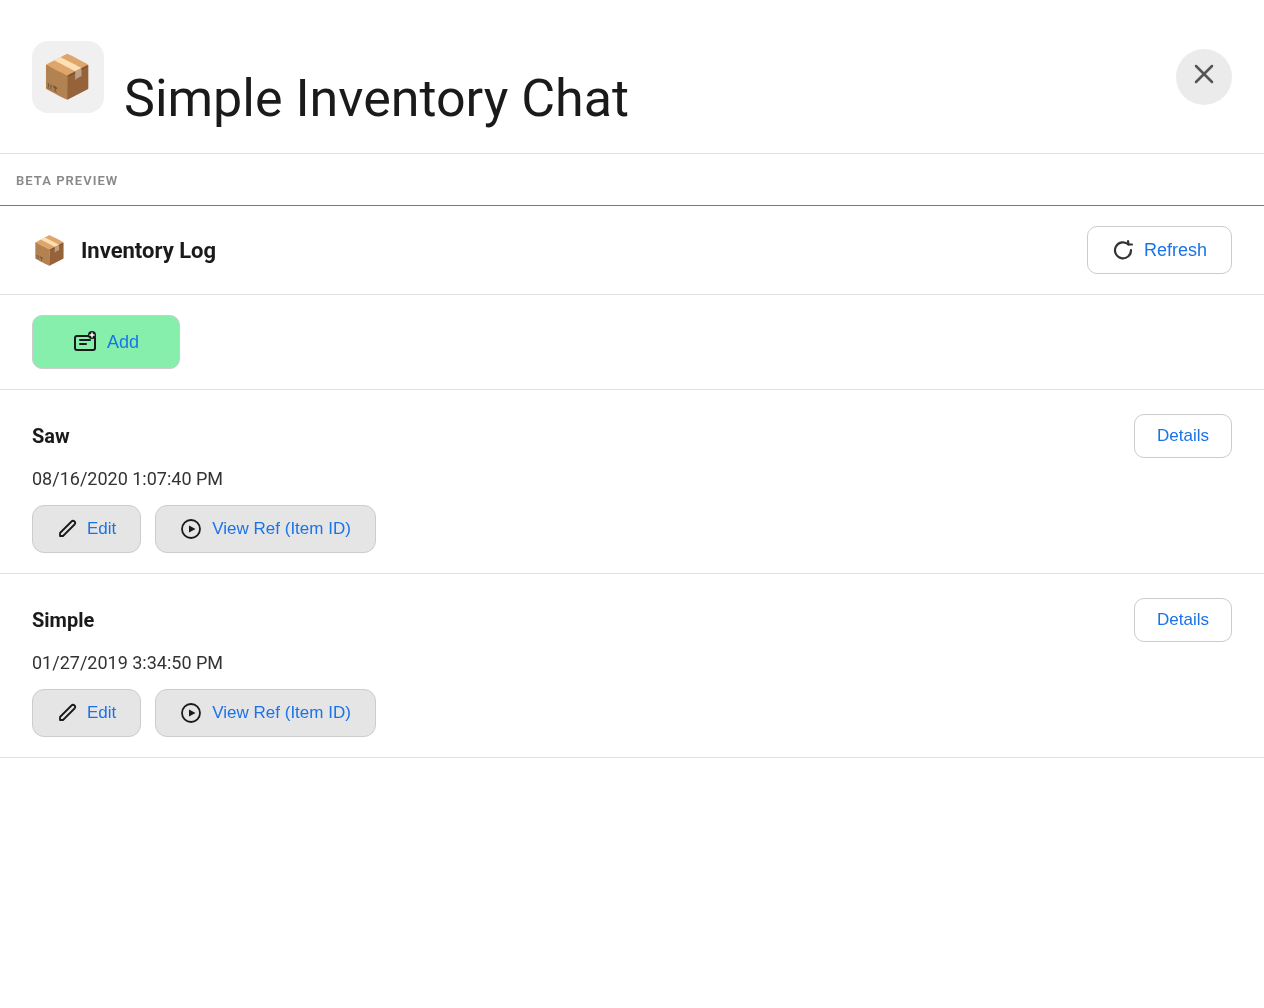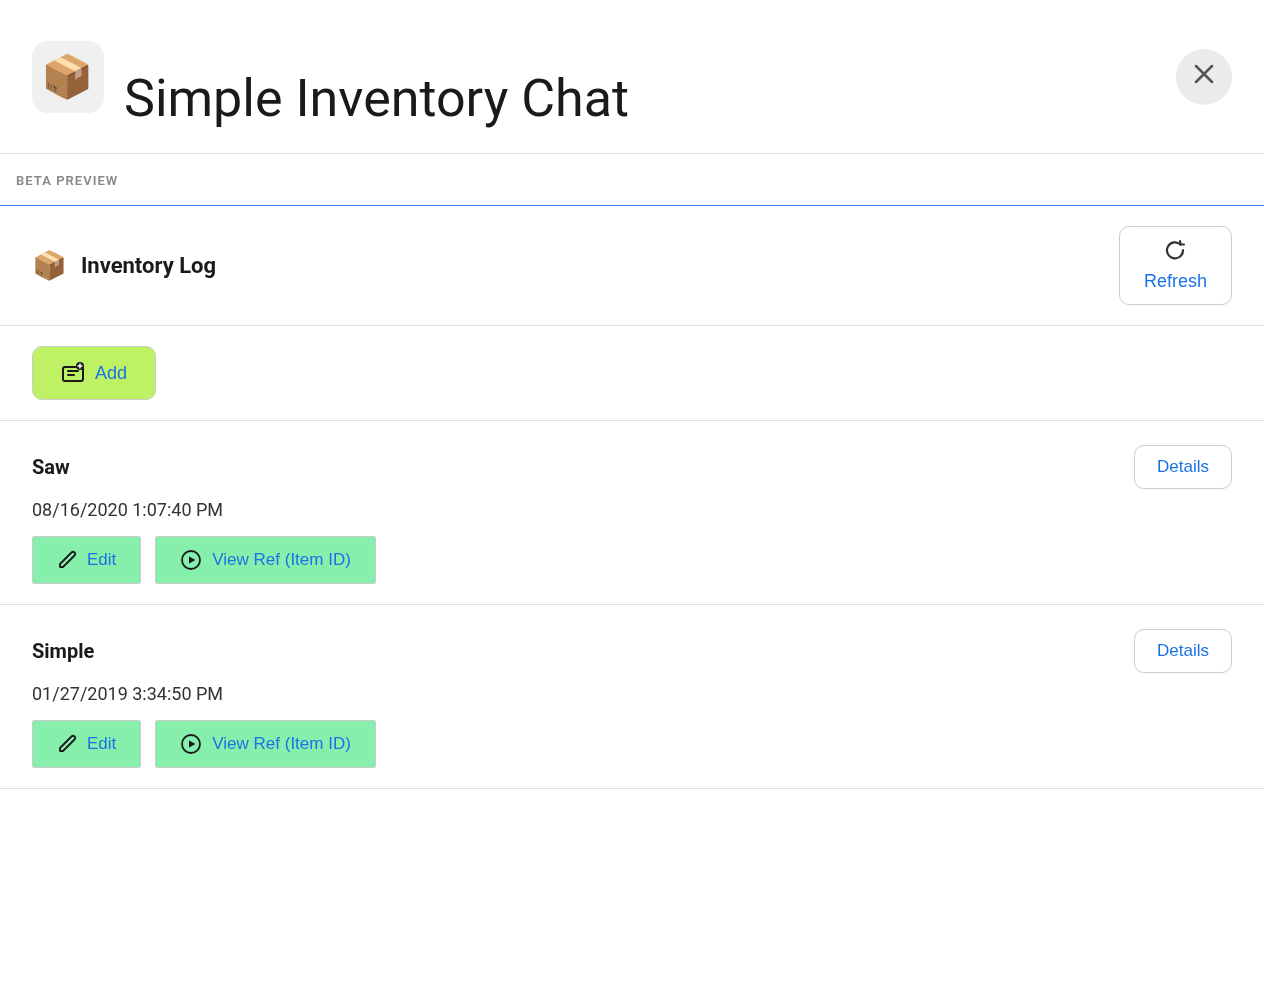--- a/index.html
+++ b/index.html
@@ -107,42 +107,41 @@
       align-items: center;
       gap: 10px;
       padding: 12px 24px;
       border: 1.5px solid #ccc;
       border-radius: 10px;
       background: white;
       cursor: pointer;
       font-size: 18px;
       color: #1a73e8;
       font-weight: 500;
-      flex-direction: column;
     }
 
     .refresh-icon {
       font-size: 20px;
       color: #333;
     }
 
     
     .add-section {
       padding: 20px 32px;
       border-bottom: 1px solid #e0e0e0;
     }
 
     .add-button {
       display: flex;
       align-items: center;
       gap: 10px;
-      padding: 14px 28px;
+      padding: 14px 40px;
       border: 1.5px solid #ccc;
       border-radius: 10px;
-      background: #bef264;
+      background: #86efac;
       cursor: pointer;
       font-size: 18px;
       color: #1a73e8;
       font-weight: 500;
     }
 
     .add-icon {
       font-size: 22px;
       color: #1a1a1a;
     }
@@ -187,22 +186,22 @@
       display: flex;
       gap: 14px;
     }
 
     .action-button {
       display: flex;
       align-items: center;
       gap: 10px;
       padding: 12px 24px;
       border: 1.5px solid #ccc;
-      border-radius: 2px;
-      background: #86efac;
+      border-radius: 12px;
+      background: #e5e5e5;
       cursor: pointer;
       font-size: 17px;
       color: #1a73e8;
       font-weight: 500;
     }
 
     .action-icon {
       font-size: 18px;
       color: #1a1a1a;
     }

